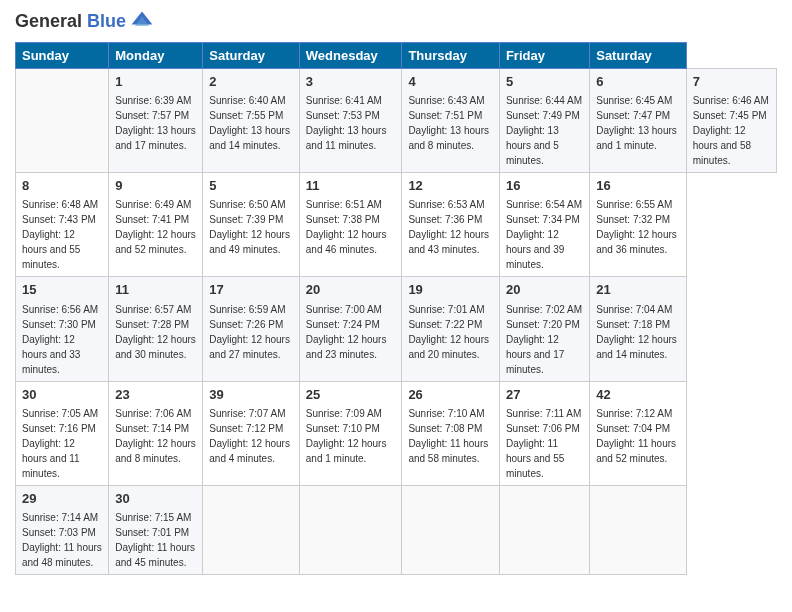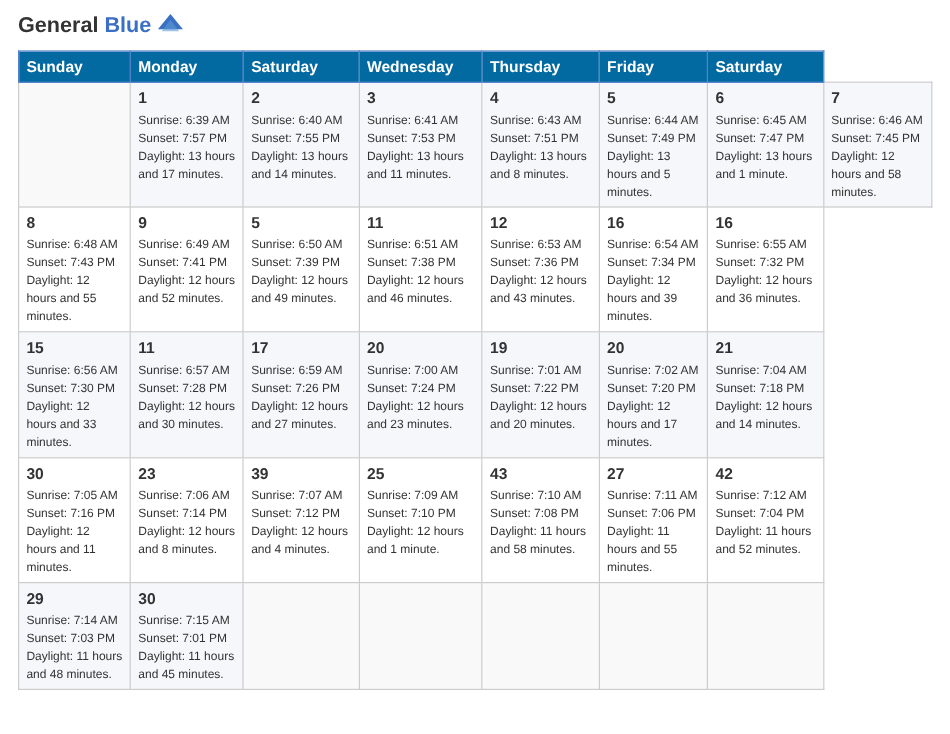--- a/index.html
+++ b/index.html
@@ -223,21 +223,21 @@
           </td>
           <td>
             <span class="day-number">39</span>
             <div class="day-info">Sunrise: 7:07 AM<br>Sunset: 7:12 PM<br>Daylight: 12 hours and 4 minutes.</div>
           </td>
           <td>
             <span class="day-number">25</span>
             <div class="day-info">Sunrise: 7:09 AM<br>Sunset: 7:10 PM<br>Daylight: 12 hours and 1 minute.</div>
           </td>
           <td>
-            <span class="day-number">43</span>
+            <span class="day-number">26</span>
             <div class="day-info">Sunrise: 7:10 AM<br>Sunset: 7:08 PM<br>Daylight: 11 hours and 58 minutes.</div>
           </td>
           <td>
             <span class="day-number">27</span>
             <div class="day-info">Sunrise: 7:11 AM<br>Sunset: 7:06 PM<br>Daylight: 11 hours and 55 minutes.</div>
           </td>
           <td>
             <span class="day-number">42</span>
             <div class="day-info">Sunrise: 7:12 AM<br>Sunset: 7:04 PM<br>Daylight: 11 hours and 52 minutes.</div>
           </td>

